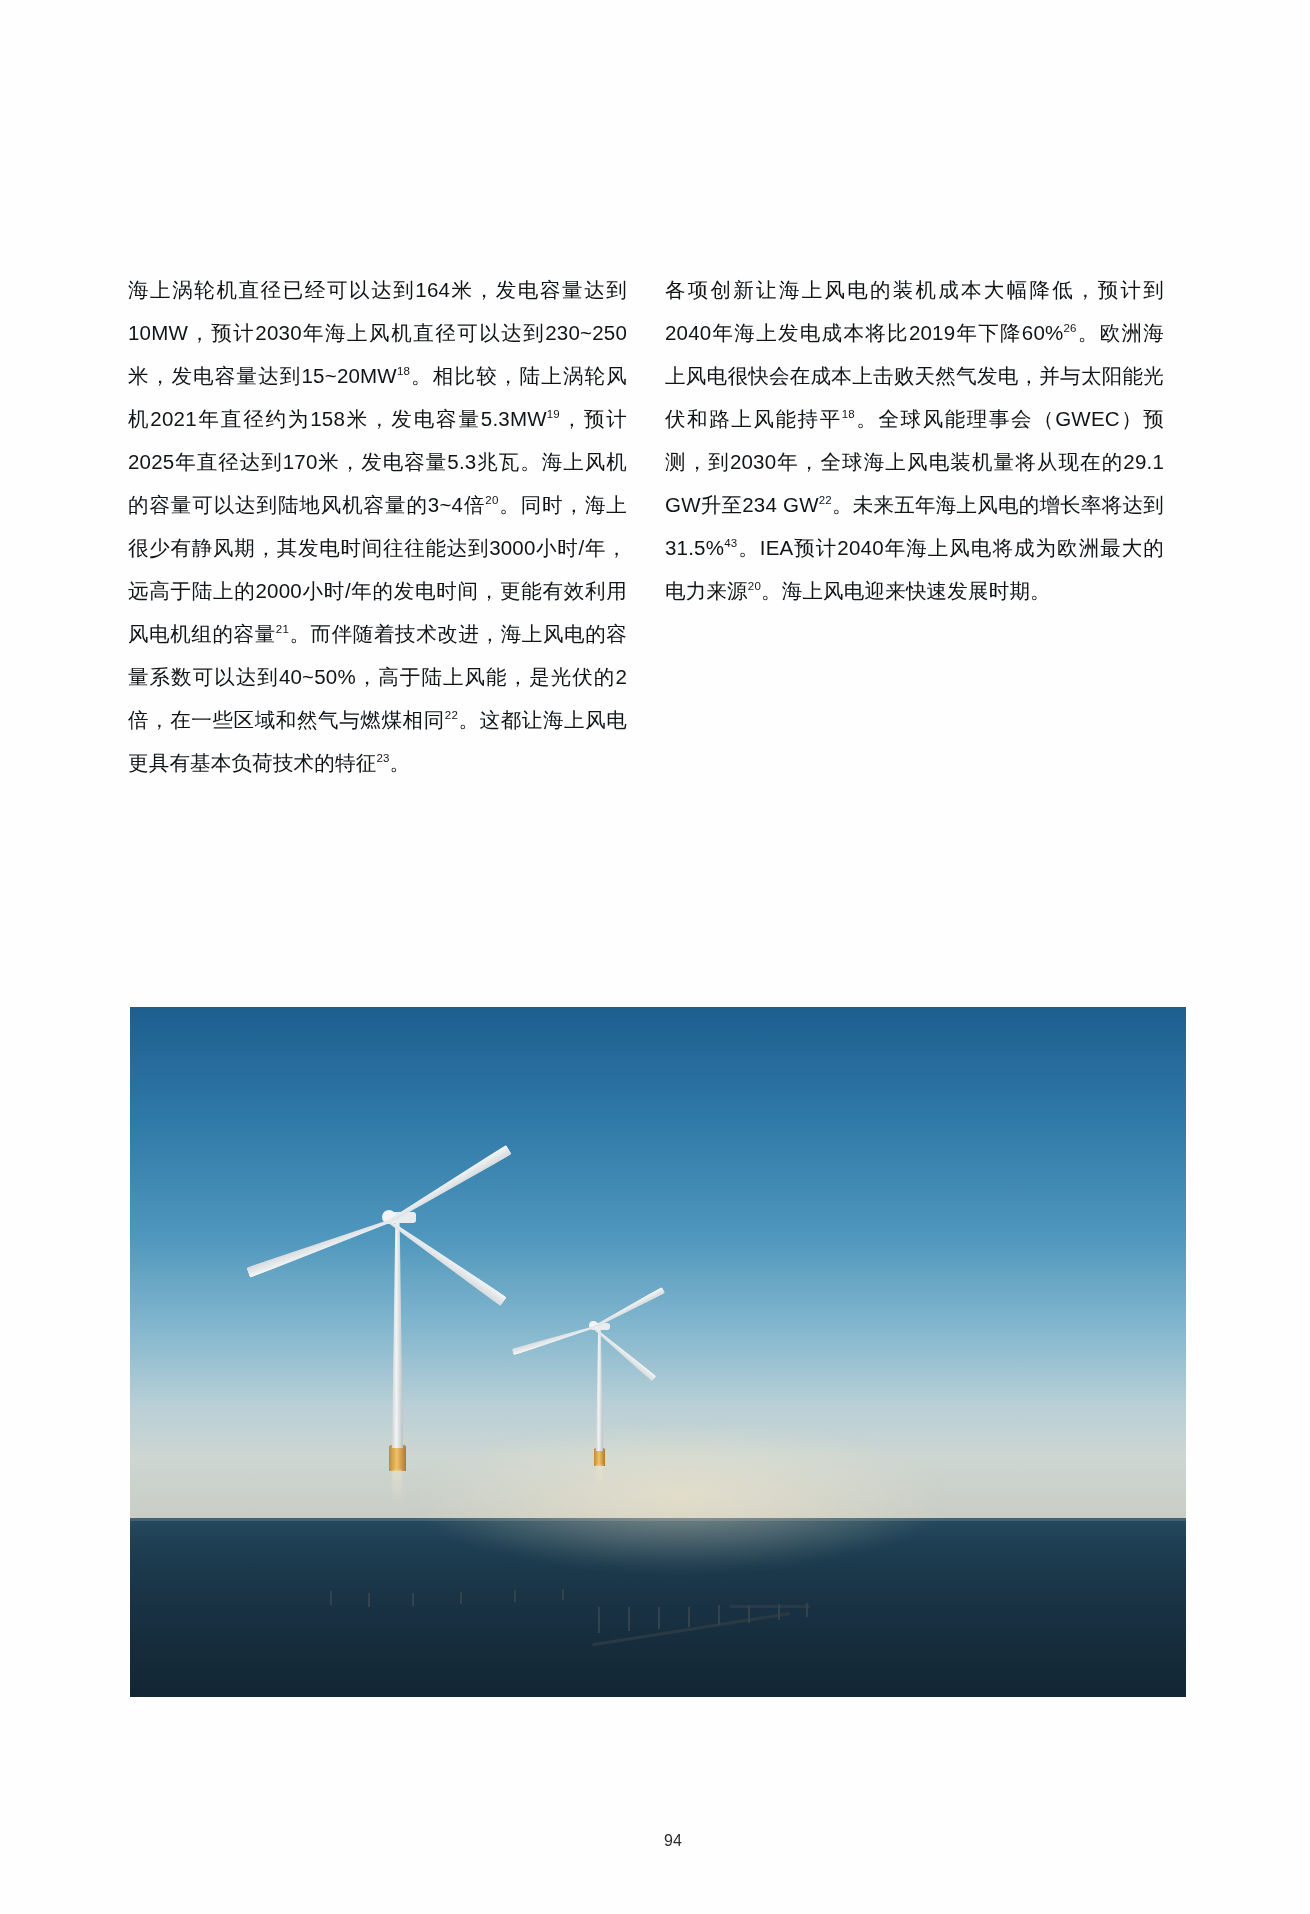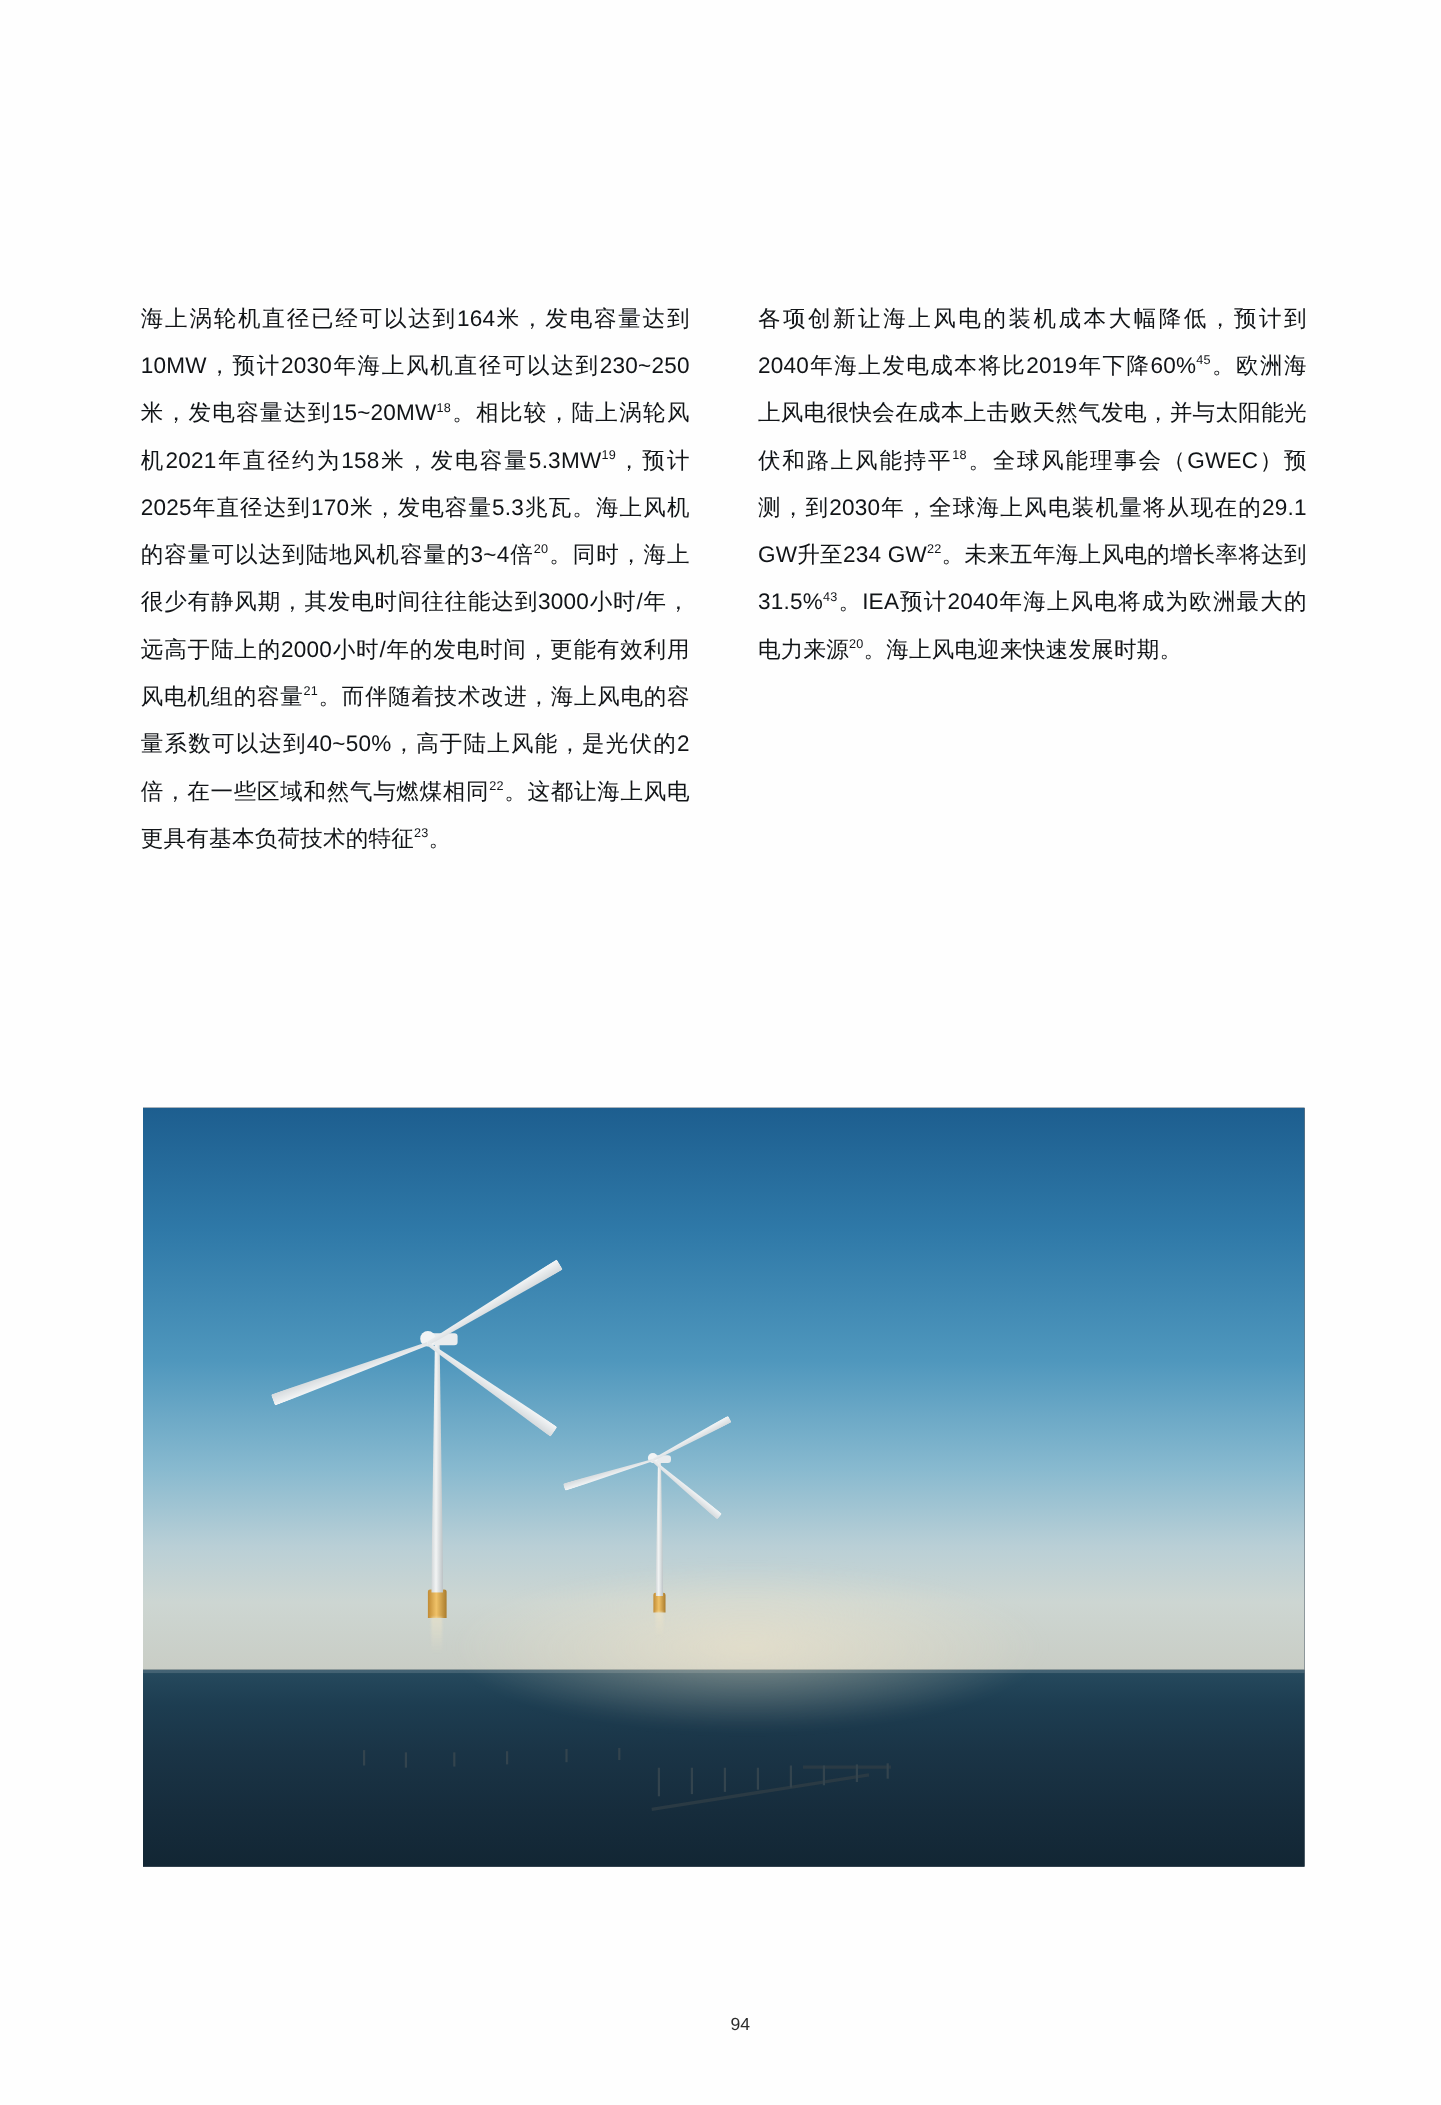--- a/index.html
+++ b/index.html
@@ -19,21 +19,21 @@
     position: absolute;
     inset: 0;
     background: #fefefe;
   }
   .columns {
     position: absolute;
     top: 268px;
     left: 128px;
     width: 1060px;
     display: flex;
-    gap: 62px;
+    gap: 38px;
   }
   .col {
     width: 499px;
   }
   .para {
     font-size: 20.5px;
     line-height: 43px;
     letter-spacing: 0.2px;
     text-align: justify;
     text-justify: inter-ideograph;
@@ -153,21 +153,21 @@
 
 <div class="page">
 
   <div class="columns">
 
     <div class="col">
       <p class="para">海上涡轮机直径已经可以达到164米，发电容量达到10MW，预计2030年海上风机直径可以达到230~250米，发电容量达到15~20MW<sup>18</sup>。相比较，陆上涡轮风机2021年直径约为158米，发电容量5.3MW<sup>19</sup>，预计2025年直径达到170米，发电容量5.3兆瓦。海上风机的容量可以达到陆地风机容量的3~4倍<sup>20</sup>。同时，海上很少有静风期，其发电时间往往能达到3000小时/年，远高于陆上的2000小时/年的发电时间，更能有效利用风电机组的容量<sup>21</sup>。而伴随着技术改进，海上风电的容量系数可以达到40~50%，高于陆上风能，是光伏的2倍，在一些区域和然气与燃煤相同<sup>22</sup>。这都让海上风电更具有基本负荷技术的特征<sup>23</sup>。</p>
     </div>
 
     <div class="col">
-      <p class="para">各项创新让海上风电的装机成本大幅降低，预计到2040年海上发电成本将比2019年下降60%<sup>45</sup>。欧洲海上风电很快会在成本上击败天然气发电，并与太阳能光伏和路上风能持平<sup>18</sup>。全球风能理事会（GWEC）预测，到2030年，全球海上风电装机量将从现在的29.1 GW升至234 GW<sup>22</sup>。未来五年海上风电的增长率将达到31.5%<sup>43</sup>。IEA预计2040年海上风电将成为欧洲最大的电力来源<sup>20</sup>。海上风电迎来快速发展时期。</p>
+      <p class="para">各项创新让海上风电的装机成本大幅降低，预计到2040年海上发电成本将比2019年下降60%<sup>26</sup>。欧洲海上风电很快会在成本上击败天然气发电，并与太阳能光伏和路上风能持平<sup>18</sup>。全球风能理事会（GWEC）预测，到2030年，全球海上风电装机量将从现在的29.1 GW升至234 GW<sup>22</sup>。未来五年海上风电的增长率将达到31.5%<sup>43</sup>。IEA预计2040年海上风电将成为欧洲最大的电力来源<sup>20</sup>。海上风电迎来快速发展时期。</p>
     </div>
 
   </div>
 
   <div class="figure">
     <div class="sky"></div>
     <div class="sea"></div>
     <div class="glow"></div>
 
     <div class="turbine" style="left:0;top:0;width:100%;height:100%;">

